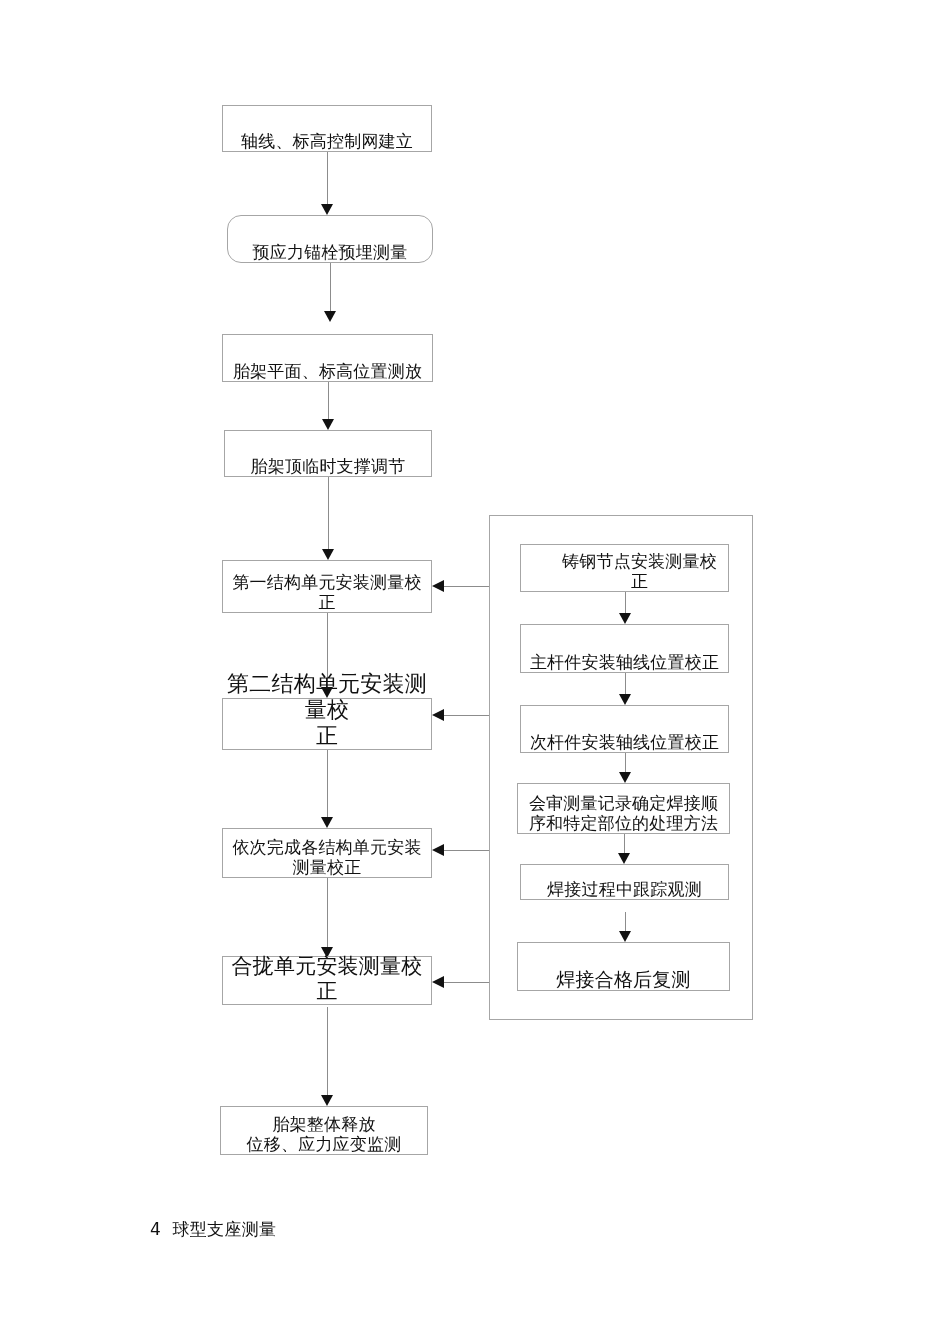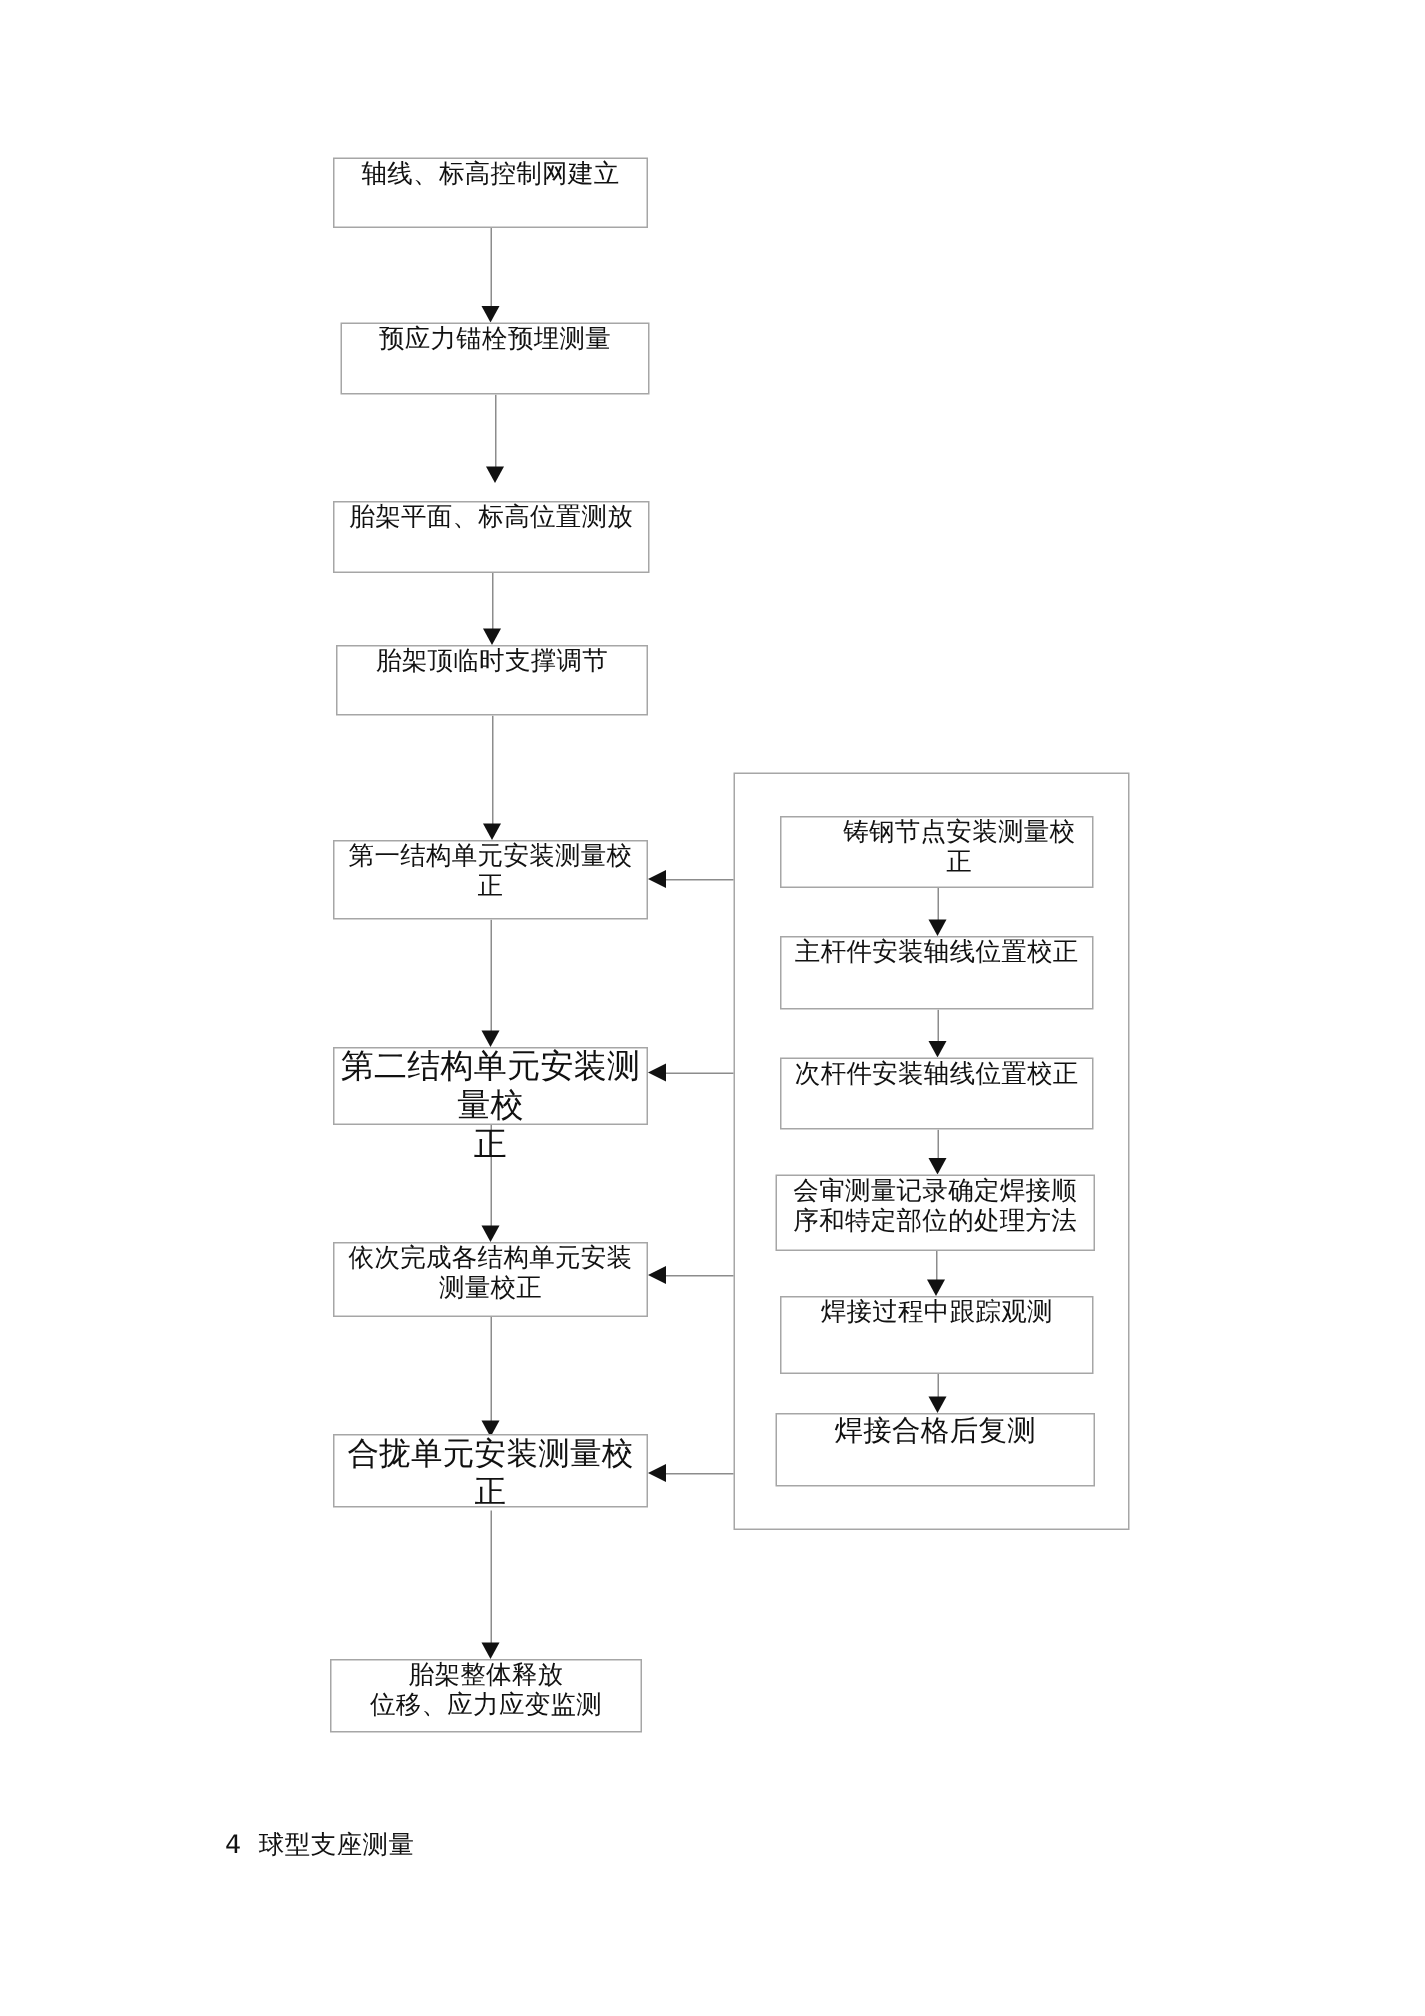--- a/index.html
+++ b/index.html
@@ -23,21 +23,21 @@
     width: 950px;
     height: 1344px;
   }
   
   .node {
     position: absolute;
     box-sizing: border-box;
     border: 1px solid #a6a6a6;
     background: #ffffff;
     display: flex;
-    align-items: flex-start;
+    align-items: flex-end;
     justify-content: center;
     text-align: center;
     line-height: 1.18;
     font-size: 17px;
     letter-spacing: 0.2px;
     color: #111111;
     padding: 0 4px;
     white-space: pre-line;
   }
   .node .txt { display: block; width: 100%; }
@@ -102,21 +102,21 @@
     <div class="arrow-down" style="left: 322px; top: 549px;"></div>
     <div class="vline" style="left: 327px; top: 613px; height: 76px;"></div>
     <div class="arrow-down" style="left: 321px; top: 687px;"></div>
     <div class="vline" style="left: 327px; top: 750px; height: 69px;"></div>
     <div class="arrow-down" style="left: 321px; top: 817px;"></div>
     <div class="vline" style="left: 327px; top: 878px; height: 71px;"></div>
     <div class="arrow-down" style="left: 321px; top: 947px;"></div>
     <div class="vline" style="left: 327px; top: 1007px; height: 90px;"></div>
     <div class="arrow-down" style="left: 321px; top: 1095px;"></div>
     <div class="node" style="left: 222px; top: 105px; width: 210px; height: 47px; font-size: 17px;"><span class="txt">轴线、标高控制网建立</span></div>
-    <div class="node" style="left: 227px; top: 215px; width: 206px; height: 48px; font-size: 17px;"><span class="txt">预应力锚栓预埋测量</span></div>
+    <div class="node" style="left: 227px; top: 215px; width: 206px; height: 48px; font-size: 17px; border-radius: 14px;"><span class="txt">预应力锚栓预埋测量</span></div>
     <div class="node" style="left: 222px; top: 322px; width: 211px; height: 48px; font-size: 17px; margin-top: 12px;"><span class="txt">胎架平面、标高位置测放</span></div>
     <div class="node" style="left: 224px; top: 430px; width: 208px; height: 47px; font-size: 17px;"><span class="txt">胎架顶临时支撑调节</span></div>
     <div class="node" style="left: 222px; top: 560px; width: 210px; height: 53px; font-size: 17px;"><span class="txt">第一结构单元安装测量校
 正</span></div>
     <div class="node" style="left: 222px; top: 698px; width: 210px; height: 52px; font-size: 22px;"><span class="txt">第二结构单元安装测量校
 正</span></div>
     <div class="node" style="left: 222px; top: 828px; width: 210px; height: 50px; font-size: 17px;"><span class="txt">依次完成各结构单元安装
 测量校正</span></div>
     <div class="node" style="left: 222px; top: 956px; width: 210px; height: 49px; font-size: 21px;"><span class="txt">合拢单元安装测量校正</span></div>
     <div class="node" style="left: 220px; top: 1106px; width: 208px; height: 49px; font-size: 17px;"><span class="txt">胎架整体释放
@@ -129,21 +129,21 @@
     <div class="arrow-down" style="left: 619px; top: 772px;"></div>
     <div class="vline" style="left: 624px; top: 834px; height: 21px;"></div>
     <div class="arrow-down" style="left: 618px; top: 853px;"></div>
     <div class="vline" style="left: 625px; top: 912px; height: 21px;"></div>
     <div class="arrow-down" style="left: 619px; top: 931px;"></div>
     <div class="node" style="left: 520px; top: 544px; width: 209px; height: 48px; font-size: 17px; padding-left: 34px;"><span class="txt">铸钢节点安装测量校正</span></div>
     <div class="node" style="left: 520px; top: 624px; width: 209px; height: 49px; font-size: 17px;"><span class="txt">主杆件安装轴线位置校正</span></div>
     <div class="node" style="left: 520px; top: 705px; width: 209px; height: 48px; font-size: 17px;"><span class="txt">次杆件安装轴线位置校正</span></div>
     <div class="node" style="left: 517px; top: 783px; width: 213px; height: 51px; font-size: 17px;"><span class="txt">会审测量记录确定焊接顺
 序和特定部位的处理方法</span></div>
-    <div class="node" style="left: 520px; top: 864px; width: 209px; height: 52px; font-size: 17px;"><span class="txt">焊接过程中跟踪观测</span></div>
+    <div class="node" style="left: 520px; top: 864px; width: 209px; height: 36px; font-size: 17px;"><span class="txt">焊接过程中跟踪观测</span></div>
     <div class="node" style="left: 517px; top: 942px; width: 213px; height: 49px; font-size: 19px;"><span class="txt">焊接合格后复测</span></div>
     <div class="hline" style="left: 444px; top: 586px; width: 45px;"></div>
     <div class="arrow-left" style="left: 432px; top: 580px;"></div>
     <div class="hline" style="left: 444px; top: 715px; width: 45px;"></div>
     <div class="arrow-left" style="left: 432px; top: 709px;"></div>
     <div class="hline" style="left: 444px; top: 850px; width: 45px;"></div>
     <div class="arrow-left" style="left: 432px; top: 844px;"></div>
     <div class="hline" style="left: 444px; top: 982px; width: 45px;"></div>
     <div class="arrow-left" style="left: 432px; top: 976px;"></div>
   </div>

